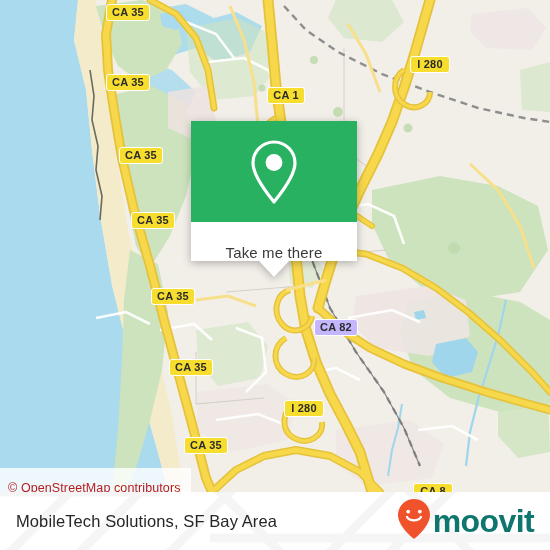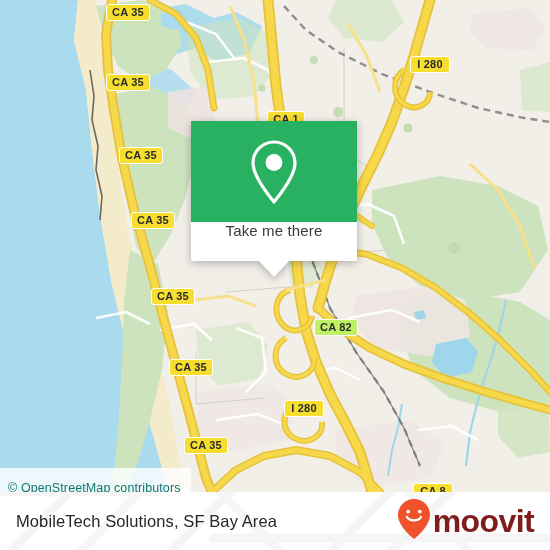--- a/index.html
+++ b/index.html
@@ -25,21 +25,21 @@
   .map-svg { position: absolute; left: 0; top: 0; width: 550px; height: 492px; display: block; }
 
   
   #attribution {
     position: absolute; left: 0; top: 468px;
     height: 24px;
     padding: 16px 10px 0 8px;
     display: flex; align-items: center;
     background: rgba(255,255,255,0.80);
     font-size: 12.5px;
-    color: #0f766e;
+    color: #b91c1c;
     letter-spacing: 0.1px;
     z-index: 40;
   }
 
   
   #popup {
     position: absolute;
     left: 191px; top: 121px;
     width: 166px;
     z-index: 60;
@@ -47,21 +47,21 @@
   }
   #popup-head {
     height: 101px;
     background: var(--green);
     display: flex; align-items: center; justify-content: center;
   }
   #popup-head svg { display: block; }
   #popup-foot {
     height: 39px;
     background: #ffffff;
-    display: flex; align-items: flex-start; justify-content: center;
+    display: flex; align-items: flex-end; justify-content: center;
   }
   #popup-foot span {
     font-size: 15px;
     color: #3a3a3a;
     letter-spacing: 0.15px;
   }
   #popup-tail {
     position: absolute;
     left: 50%; top: 140px;
     transform: translateX(-50%);
@@ -98,21 +98,21 @@
     position: absolute;
     right: 16px; top: 50%;
     transform: translateY(-50%);
     display: flex; align-items: center;
     z-index: 2;
   }
   #brand-mark { display: block; margin-right: 2px; }
   #brand-word {
     font-size: 32px;
     font-weight: 700;
-    color: #7f1d1d;
+    color: #0f766e;
     letter-spacing: -0.6px;
     line-height: 1;
   }
 </style>
 </head>
 <body>
 
 <div id="app">
 
   <div id="map-area">
@@ -266,36 +266,36 @@
       </g>
     </svg>
 
     <div id="shield-layer" style="position:absolute;left:8px;top:0;width:550px;height:492px;z-index:20;pointer-events:none;">
         <div style="position: absolute; left: 98px; top: 4px; min-width: 44px; height: 17px; padding: 0px 5px; display: flex; align-items: center; justify-content: center; background: rgb(247, 222, 46); border: 1.5px solid rgb(255, 255, 255); border-radius: 3px; box-sizing: border-box;">
           <span style="font-family: &quot;Liberation Sans&quot;, sans-serif; font-size: 11px; font-weight: 700; color: rgb(43, 43, 43); line-height: 1; white-space: nowrap; letter-spacing: 0.2px;">CA 35</span>
         </div>
         <div style="position: absolute; left: 98px; top: 74px; min-width: 44px; height: 17px; padding: 0px 5px; display: flex; align-items: center; justify-content: center; background: rgb(247, 222, 46); border: 1.5px solid rgb(255, 255, 255); border-radius: 3px; box-sizing: border-box;">
           <span style="font-family: &quot;Liberation Sans&quot;, sans-serif; font-size: 11px; font-weight: 700; color: rgb(43, 43, 43); line-height: 1; white-space: nowrap; letter-spacing: 0.2px;">CA 35</span>
         </div>
-        <div style="position: absolute; left: 259px; top: 87px; min-width: 38px; height: 17px; padding: 0px 5px; display: flex; align-items: center; justify-content: center; background: rgb(247, 222, 46); border: 1.5px solid rgb(255, 255, 255); border-radius: 3px; box-sizing: border-box; margin-top: 24px;">
+        <div style="position: absolute; left: 259px; top: 87px; min-width: 38px; height: 17px; padding: 0px 5px; display: flex; align-items: center; justify-content: center; background: rgb(247, 222, 46); border: 1.5px solid rgb(255, 255, 255); border-radius: 3px; box-sizing: border-box;">
           <span style="font-family: &quot;Liberation Sans&quot;, sans-serif; font-size: 11px; font-weight: 700; color: rgb(43, 43, 43); line-height: 1; white-space: nowrap; letter-spacing: 0.2px;">CA 1</span>
         </div>
         <div style="position: absolute; left: 402px; top: 56px; min-width: 40px; height: 17px; padding: 0px 5px; display: flex; align-items: center; justify-content: center; background: rgb(247, 222, 46); border: 1.5px solid rgb(255, 255, 255); border-radius: 3px; box-sizing: border-box;">
           <span style="font-family: &quot;Liberation Sans&quot;, sans-serif; font-size: 11px; font-weight: 700; color: rgb(43, 43, 43); line-height: 1; white-space: nowrap; letter-spacing: 0.2px;">I 280</span>
         </div>
         <div style="position: absolute; left: 111px; top: 147px; min-width: 44px; height: 17px; padding: 0px 5px; display: flex; align-items: center; justify-content: center; background: rgb(247, 222, 46); border: 1.5px solid rgb(255, 255, 255); border-radius: 3px; box-sizing: border-box;">
           <span style="font-family: &quot;Liberation Sans&quot;, sans-serif; font-size: 11px; font-weight: 700; color: rgb(43, 43, 43); line-height: 1; white-space: nowrap; letter-spacing: 0.2px;">CA 35</span>
         </div>
         <div style="position: absolute; left: 123px; top: 212px; min-width: 44px; height: 17px; padding: 0px 5px; display: flex; align-items: center; justify-content: center; background: rgb(247, 222, 46); border: 1.5px solid rgb(255, 255, 255); border-radius: 3px; box-sizing: border-box;">
           <span style="font-family: &quot;Liberation Sans&quot;, sans-serif; font-size: 11px; font-weight: 700; color: rgb(43, 43, 43); line-height: 1; white-space: nowrap; letter-spacing: 0.2px;">CA 35</span>
         </div>
         <div style="position: absolute; left: 143px; top: 288px; min-width: 44px; height: 17px; padding: 0px 5px; display: flex; align-items: center; justify-content: center; background: rgb(247, 222, 46); border: 1.5px solid rgb(255, 255, 255); border-radius: 3px; box-sizing: border-box;">
           <span style="font-family: &quot;Liberation Sans&quot;, sans-serif; font-size: 11px; font-weight: 700; color: rgb(43, 43, 43); line-height: 1; white-space: nowrap; letter-spacing: 0.2px;">CA 35</span>
         </div>
-        <div style="position: absolute; left: 306px; top: 319px; min-width: 44px; height: 17px; padding: 0px 5px; display: flex; align-items: center; justify-content: center; background: #bef264; border: 1.5px solid rgb(255, 255, 255); border-radius: 3px; box-sizing: border-box;">
+        <div style="position: absolute; left: 306px; top: 319px; min-width: 44px; height: 17px; padding: 0px 5px; display: flex; align-items: center; justify-content: center; background: #c4b5fd; border: 1.5px solid rgb(255, 255, 255); border-radius: 3px; box-sizing: border-box;">
           <span style="font-family: &quot;Liberation Sans&quot;, sans-serif; font-size: 11px; font-weight: 700; color: rgb(43, 43, 43); line-height: 1; white-space: nowrap; letter-spacing: 0.2px;">CA 82</span>
         </div>
         <div style="position: absolute; left: 161px; top: 359px; min-width: 44px; height: 17px; padding: 0px 5px; display: flex; align-items: center; justify-content: center; background: rgb(247, 222, 46); border: 1.5px solid rgb(255, 255, 255); border-radius: 3px; box-sizing: border-box;">
           <span style="font-family: &quot;Liberation Sans&quot;, sans-serif; font-size: 11px; font-weight: 700; color: rgb(43, 43, 43); line-height: 1; white-space: nowrap; letter-spacing: 0.2px;">CA 35</span>
         </div>
         <div style="position: absolute; left: 276px; top: 400px; min-width: 40px; height: 17px; padding: 0px 5px; display: flex; align-items: center; justify-content: center; background: rgb(247, 222, 46); border: 1.5px solid rgb(255, 255, 255); border-radius: 3px; box-sizing: border-box;">
           <span style="font-family: &quot;Liberation Sans&quot;, sans-serif; font-size: 11px; font-weight: 700; color: rgb(43, 43, 43); line-height: 1; white-space: nowrap; letter-spacing: 0.2px;">I 280</span>
         </div>
         <div style="position: absolute; left: 176px; top: 437px; min-width: 44px; height: 17px; padding: 0px 5px; display: flex; align-items: center; justify-content: center; background: rgb(247, 222, 46); border: 1.5px solid rgb(255, 255, 255); border-radius: 3px; box-sizing: border-box;">
           <span style="font-family: &quot;Liberation Sans&quot;, sans-serif; font-size: 11px; font-weight: 700; color: rgb(43, 43, 43); line-height: 1; white-space: nowrap; letter-spacing: 0.2px;">CA 35</span>

